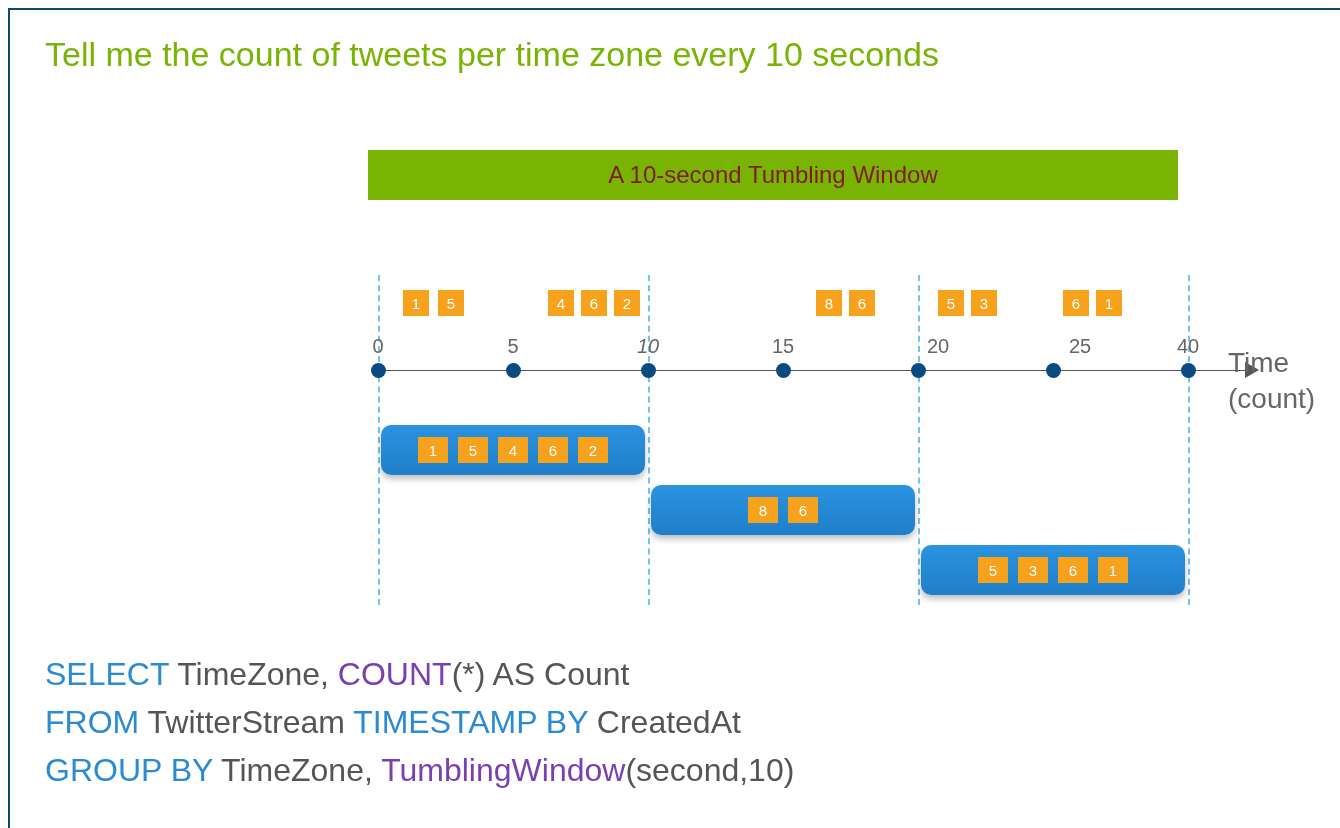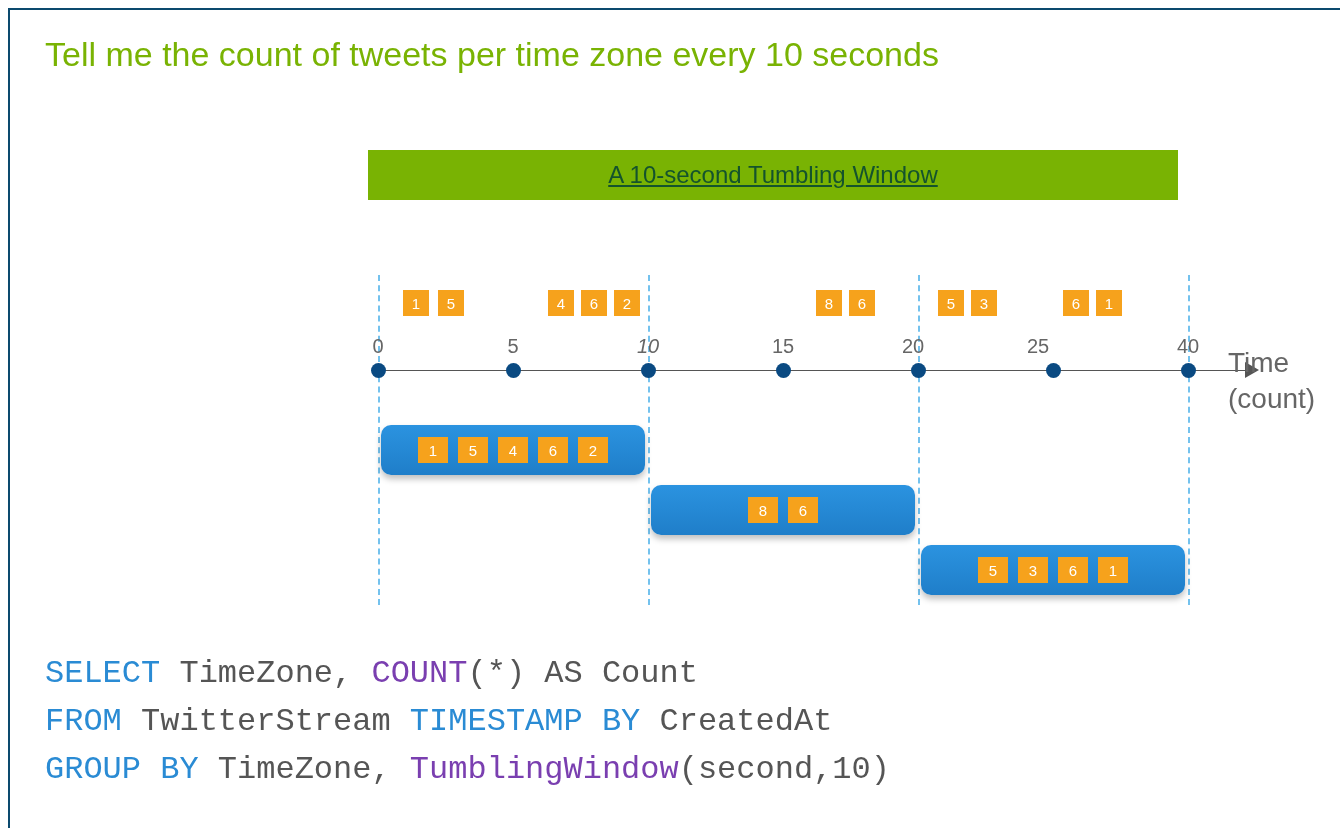--- a/index.html
+++ b/index.html
@@ -27,26 +27,25 @@
     top: 25px;
     left: 35px;
   }
   .banner {
     position: absolute;
     top: 140px;
     left: 358px;
     width: 810px;
     height: 50px;
     background: #79b303;
-    color: #14532d;
+    color: #7f1d1d;
     font-size: 24px;
     display: flex;
     align-items: center;
     justify-content: center;
-    text-decoration: underline;
   }
   .diagram {
     position: absolute;
     top: 265px;
     left: 358px;
     width: 900px;
     height: 340px;
   }
   .dashline {
     position: absolute;
@@ -126,21 +125,21 @@
     color: #fff;
     font-size: 15px;
     display: flex;
     align-items: center;
     justify-content: center;
   }
   .sql {
     position: absolute;
     top: 640px;
     left: 35px;
-    font-family: Liberation Mono, monospace;
+    font-family: Liberation Sans, sans-serif;
     font-size: 32px;
     line-height: 1.5;
     color: #555;
     white-space: pre;
   }
   .kw { color: #2a8bd4; }
   .fn { color: #7a3fb0; }
 </style>
 </head>
 <body>
@@ -163,23 +162,23 @@
     <div id="ticks">
         <div class="tickdot" style="left: 3px;"></div>
         <div class="ticklabel" style="left: 10px;">0</div>
         <div class="tickdot" style="left: 138px;"></div>
         <div class="ticklabel" style="left: 145px;">5</div>
         <div class="tickdot" style="left: 273px;"></div>
         <div class="ticklabel" style="left: 280px; font-style: italic;">10</div>
         <div class="tickdot" style="left: 408px;"></div>
         <div class="ticklabel" style="left: 415px;">15</div>
         <div class="tickdot" style="left: 543px;"></div>
-        <div class="ticklabel" style="left: 545px; text-align: right;">20</div>
+        <div class="ticklabel" style="left: 570px; text-align: right;">20</div>
         <div class="tickdot" style="left: 678px;"></div>
-        <div class="ticklabel" style="left: 670px;">25</div>
+        <div class="ticklabel" style="left: 712px;">25</div>
         <div class="tickdot" style="left: 813px;"></div>
         <div class="ticklabel" style="left: 820px;">40</div>
       </div>
     <div class="axis-caption">
       <span>Time</span><br>
       <span>(count)</span>
     </div>
     <div id="events">
         <div class="event" style="left: 35px;">1</div>
         <div class="event" style="left: 70px;">5</div>

